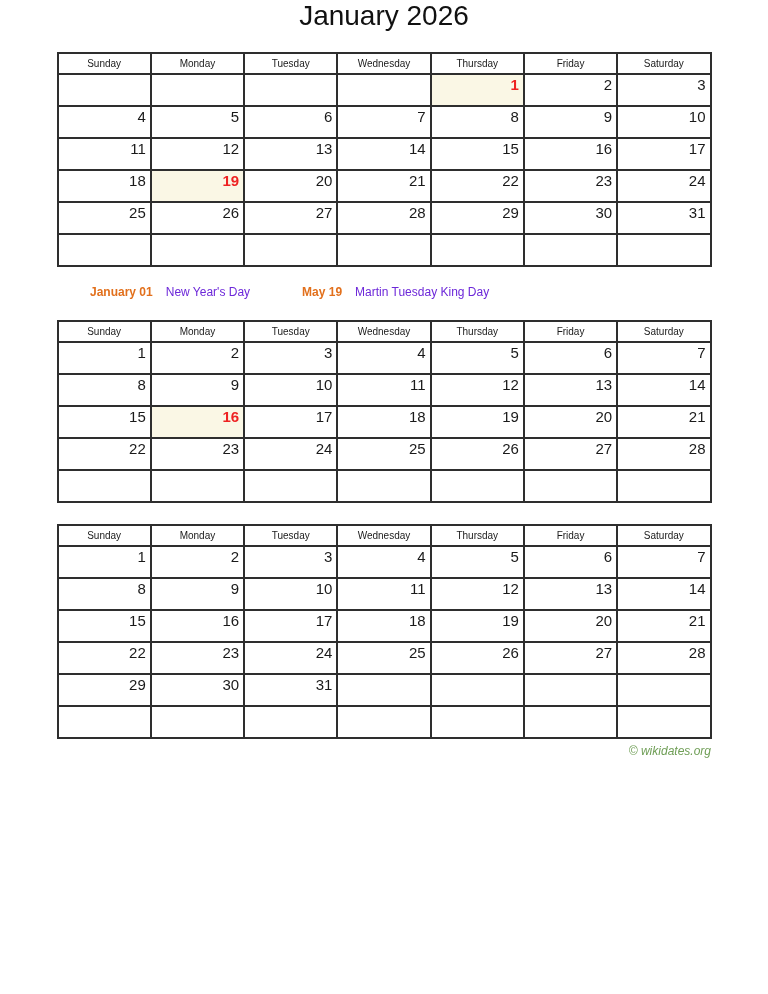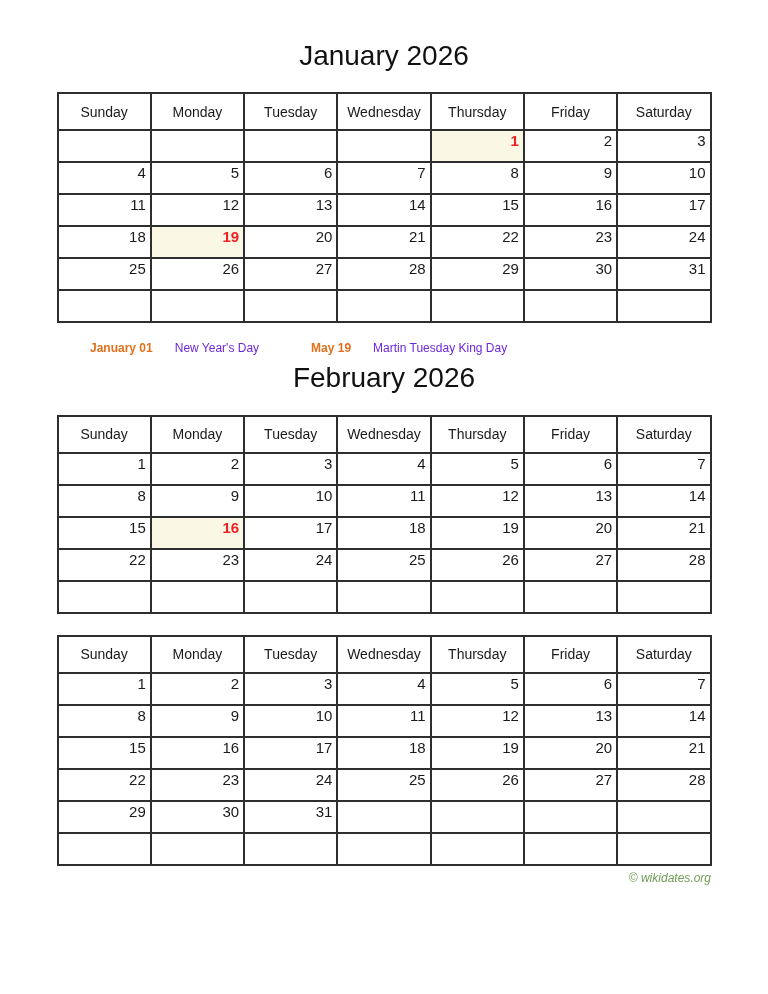--- a/index.html
+++ b/index.html
@@ -20,34 +20,34 @@
     position: relative;
   }
   .month-title {
     font-size: 28px;
     font-weight: 400;
     color: #111111;
     text-align: center;
     margin: 0;
     line-height: 1.12;
   }
-  .month:nth-child(1) .month-title { padding-top: 40px; }
+  .month:nth-child(1) .month-title { }
   .month:nth-child(2) .month-title { padding-top: 7px; }
   .month:nth-child(3) .month-title { padding-top: 7px; }
   table.calendar {
     border-collapse: collapse;
     table-layout: fixed;
     width: 655px;
     margin: 21px auto 0 auto;
   }
   table.calendar th {
     border: 2px solid #2e2e2e;
     height: 19px;
-    padding: 8px;
-    font-size: 14px;
+    padding: 0;
+    font-size: 10px;
     font-weight: 400;
     text-align: center;
     color: #1a1a1a;
   }
   table.calendar td {
     border: 2px solid #2e2e2e;
     height: 29px;
     padding: 1px 4px 0 0;
     font-size: 15px;
     font-weight: 400;
@@ -62,21 +62,21 @@
   }
   .legend {
     display: flex;
     gap: 52px;
     margin: 18px 0 0 90px;
     font-size: 12px;
     line-height: 14px;
   }
   .legend-item {
     display: flex;
-    gap: 22px;
+    gap: 13px;
     white-space: nowrap;
   }
   .legend-date {
     color: #e2701c;
     font-weight: 700;
   }
   .legend-name {
     color: #6d28d9;
   }
   .footer {
@@ -172,21 +172,20 @@
             <span class="legend-date">January 01</span>
             <span class="legend-name">New Year's Day</span>
           </span>
           <span class="legend-item">
             <span class="legend-date">May 19</span>
             <span class="legend-name">Martin Tuesday King Day</span>
           </span>
         </div>
       </section>
       <section class="month">
-        <h1 class="month-title">February 2026</h1>
         <table class="calendar">
           <thead>
             <tr>
               <th>Sunday</th>
               <th>Monday</th>
               <th>Tuesday</th>
               <th>Wednesday</th>
               <th>Thursday</th>
               <th>Friday</th>
               <th>Saturday</th>

